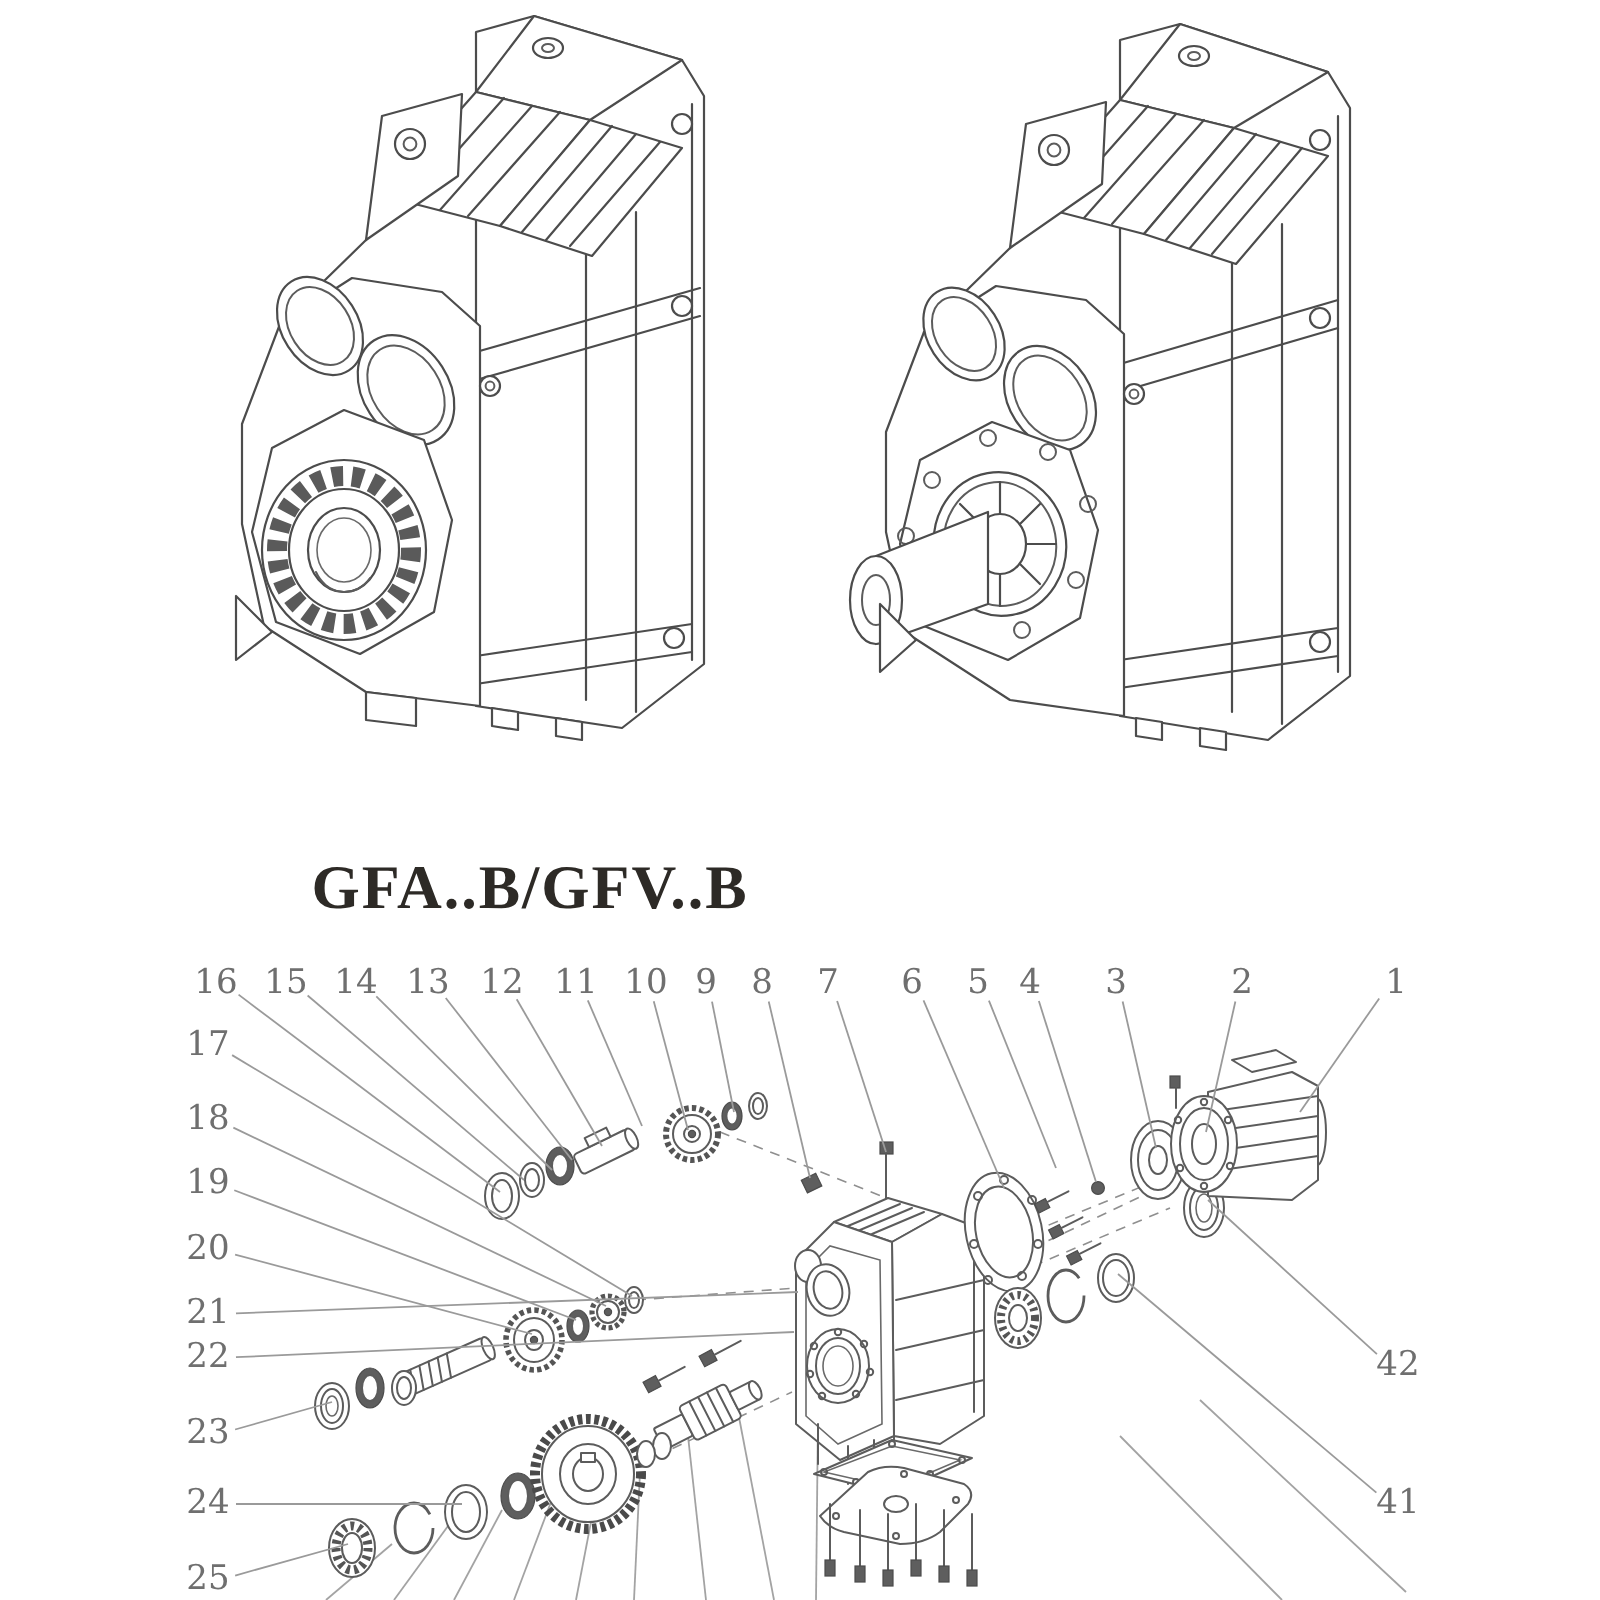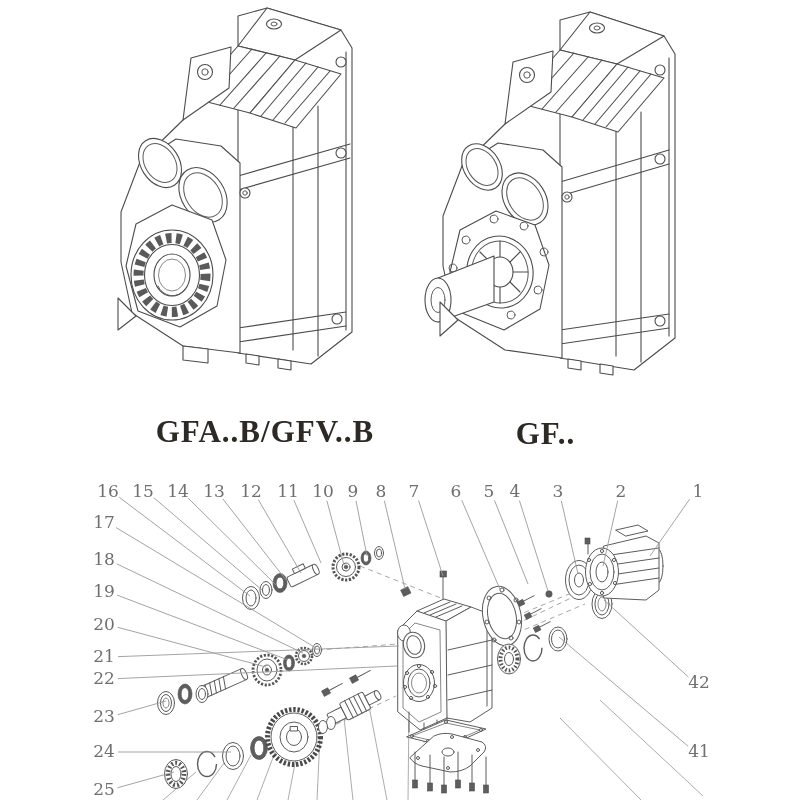--- a/index.html
+++ b/index.html
@@ -167,22 +167,21 @@
         <ellipse class="fw" cx="30" cy="300" rx="13" ry="22"></ellipse>
         <ellipse class="pn" cx="30" cy="300" rx="7" ry="12.5"></ellipse>
       </g>
 
       <path class="fw" d="M32,302 L32,336 L50,320 Z"></path>
       <path class="fw" d="M160,359 l0,9 l13,2 l0,-9 Z"></path>
       <path class="fw" d="M192,364 l0,9 l13,2 l0,-9 Z"></path>
     </g>
   </svg>
 
-  <div class="fig-title" style="left:120px;top:414px;width:290px;">GFA..B/GFV..B</div>
-  <div class="fig-title" style="left:458px;top:416px;width:175px;">GF..</div>
+  <div class="fig-title" style="left:120px;top:426px;width:290px;">GFA..B/GFV..B</div>
 
   <svg id="exploded" style="left:0;top:480px" width="800" height="320" viewBox="0 0 800 320">
 
     <g>
       <line class="cut" x1="196" y1="292" x2="163" y2="320"></line>
       <line class="cut" x1="224" y1="283" x2="197" y2="320"></line>
       <line class="cut" x1="251" y1="275" x2="227" y2="320"></line>
       <line class="cut" x1="277" y1="267" x2="257" y2="320"></line>
       <line class="cut" x1="298" y1="268" x2="288" y2="320"></line>
       <line class="cut" x1="320" y1="256" x2="317" y2="320"></line>

